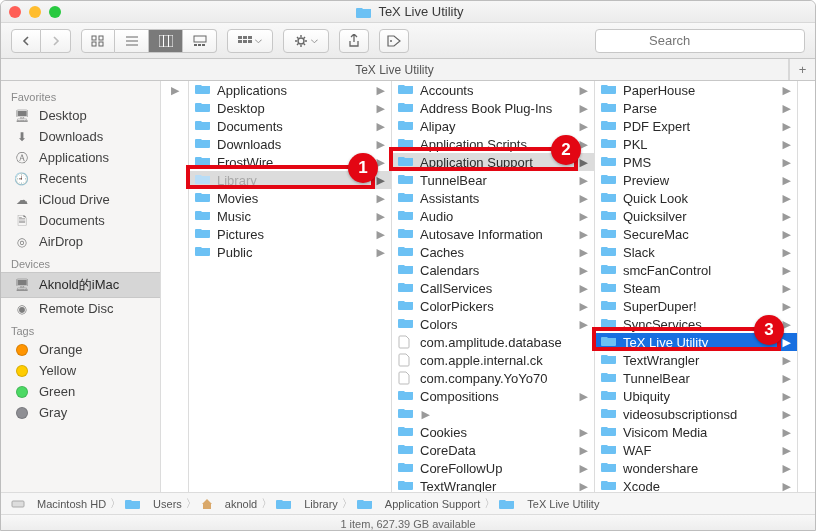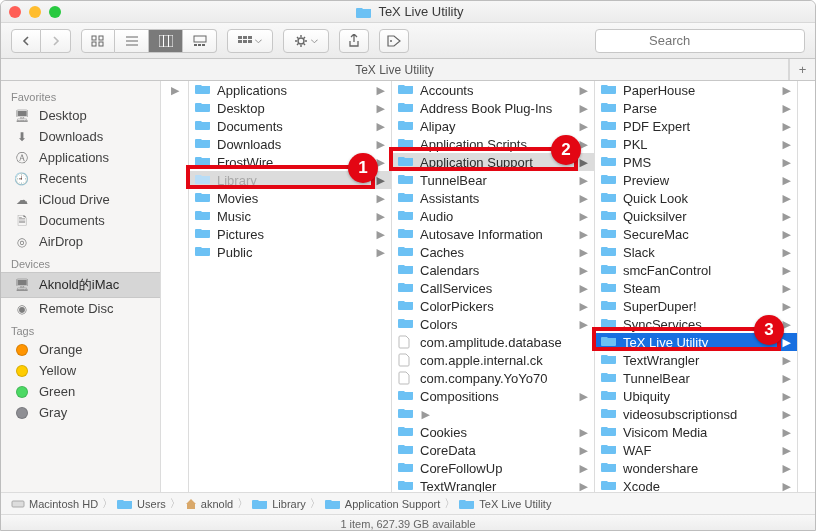--- a/index.html
+++ b/index.html
@@ -48,21 +48,21 @@
   .row.sel { background:#186fe0; color:#fff;}
   .row.sel .chev{color:#fff;}
   .row.gray .name{ color:#a8a8a8; }
   .col.first{width:28px;min-width:28px;}
   .col.first .row{justify-content:center;}
 
   .redbox { position:absolute; border:4px solid #e30613; pointer-events:none; z-index:5;}
   .badge { position:absolute; width:30px; height:30px; border-radius:50%; background:#e30613; color:#fff; font-weight:700; font-size:17px; display:flex; align-items:center; justify-content:center; z-index:6; box-shadow:0 1px 3px rgba(0,0,0,.3);}
 
   .pathbar { height:22px; border-top:1px solid #dcdcdc; background:#f6f6f6; display:flex; align-items:center; padding:0 10px; font-size:11px; color:#555; gap:4px; overflow:hidden;}
-  .pathbar .pseg{display:flex;gap:4px;white-space:nowrap;}
+  .pathbar .pseg{display:flex;gap:12px;white-space:nowrap;}
   .pathbar .psep{color:#aaa;}
 
   .status { height:18px; background:linear-gradient(#f8f8f8,#ececec); border-top:1px solid #dcdcdc; text-align:center; font-size:11px; color:#666; display:flex; align-items:center; justify-content:center;}
 
   svg{display:block;}
 </style>
 </head>
 <body>
 
 <div class="titlebar">

